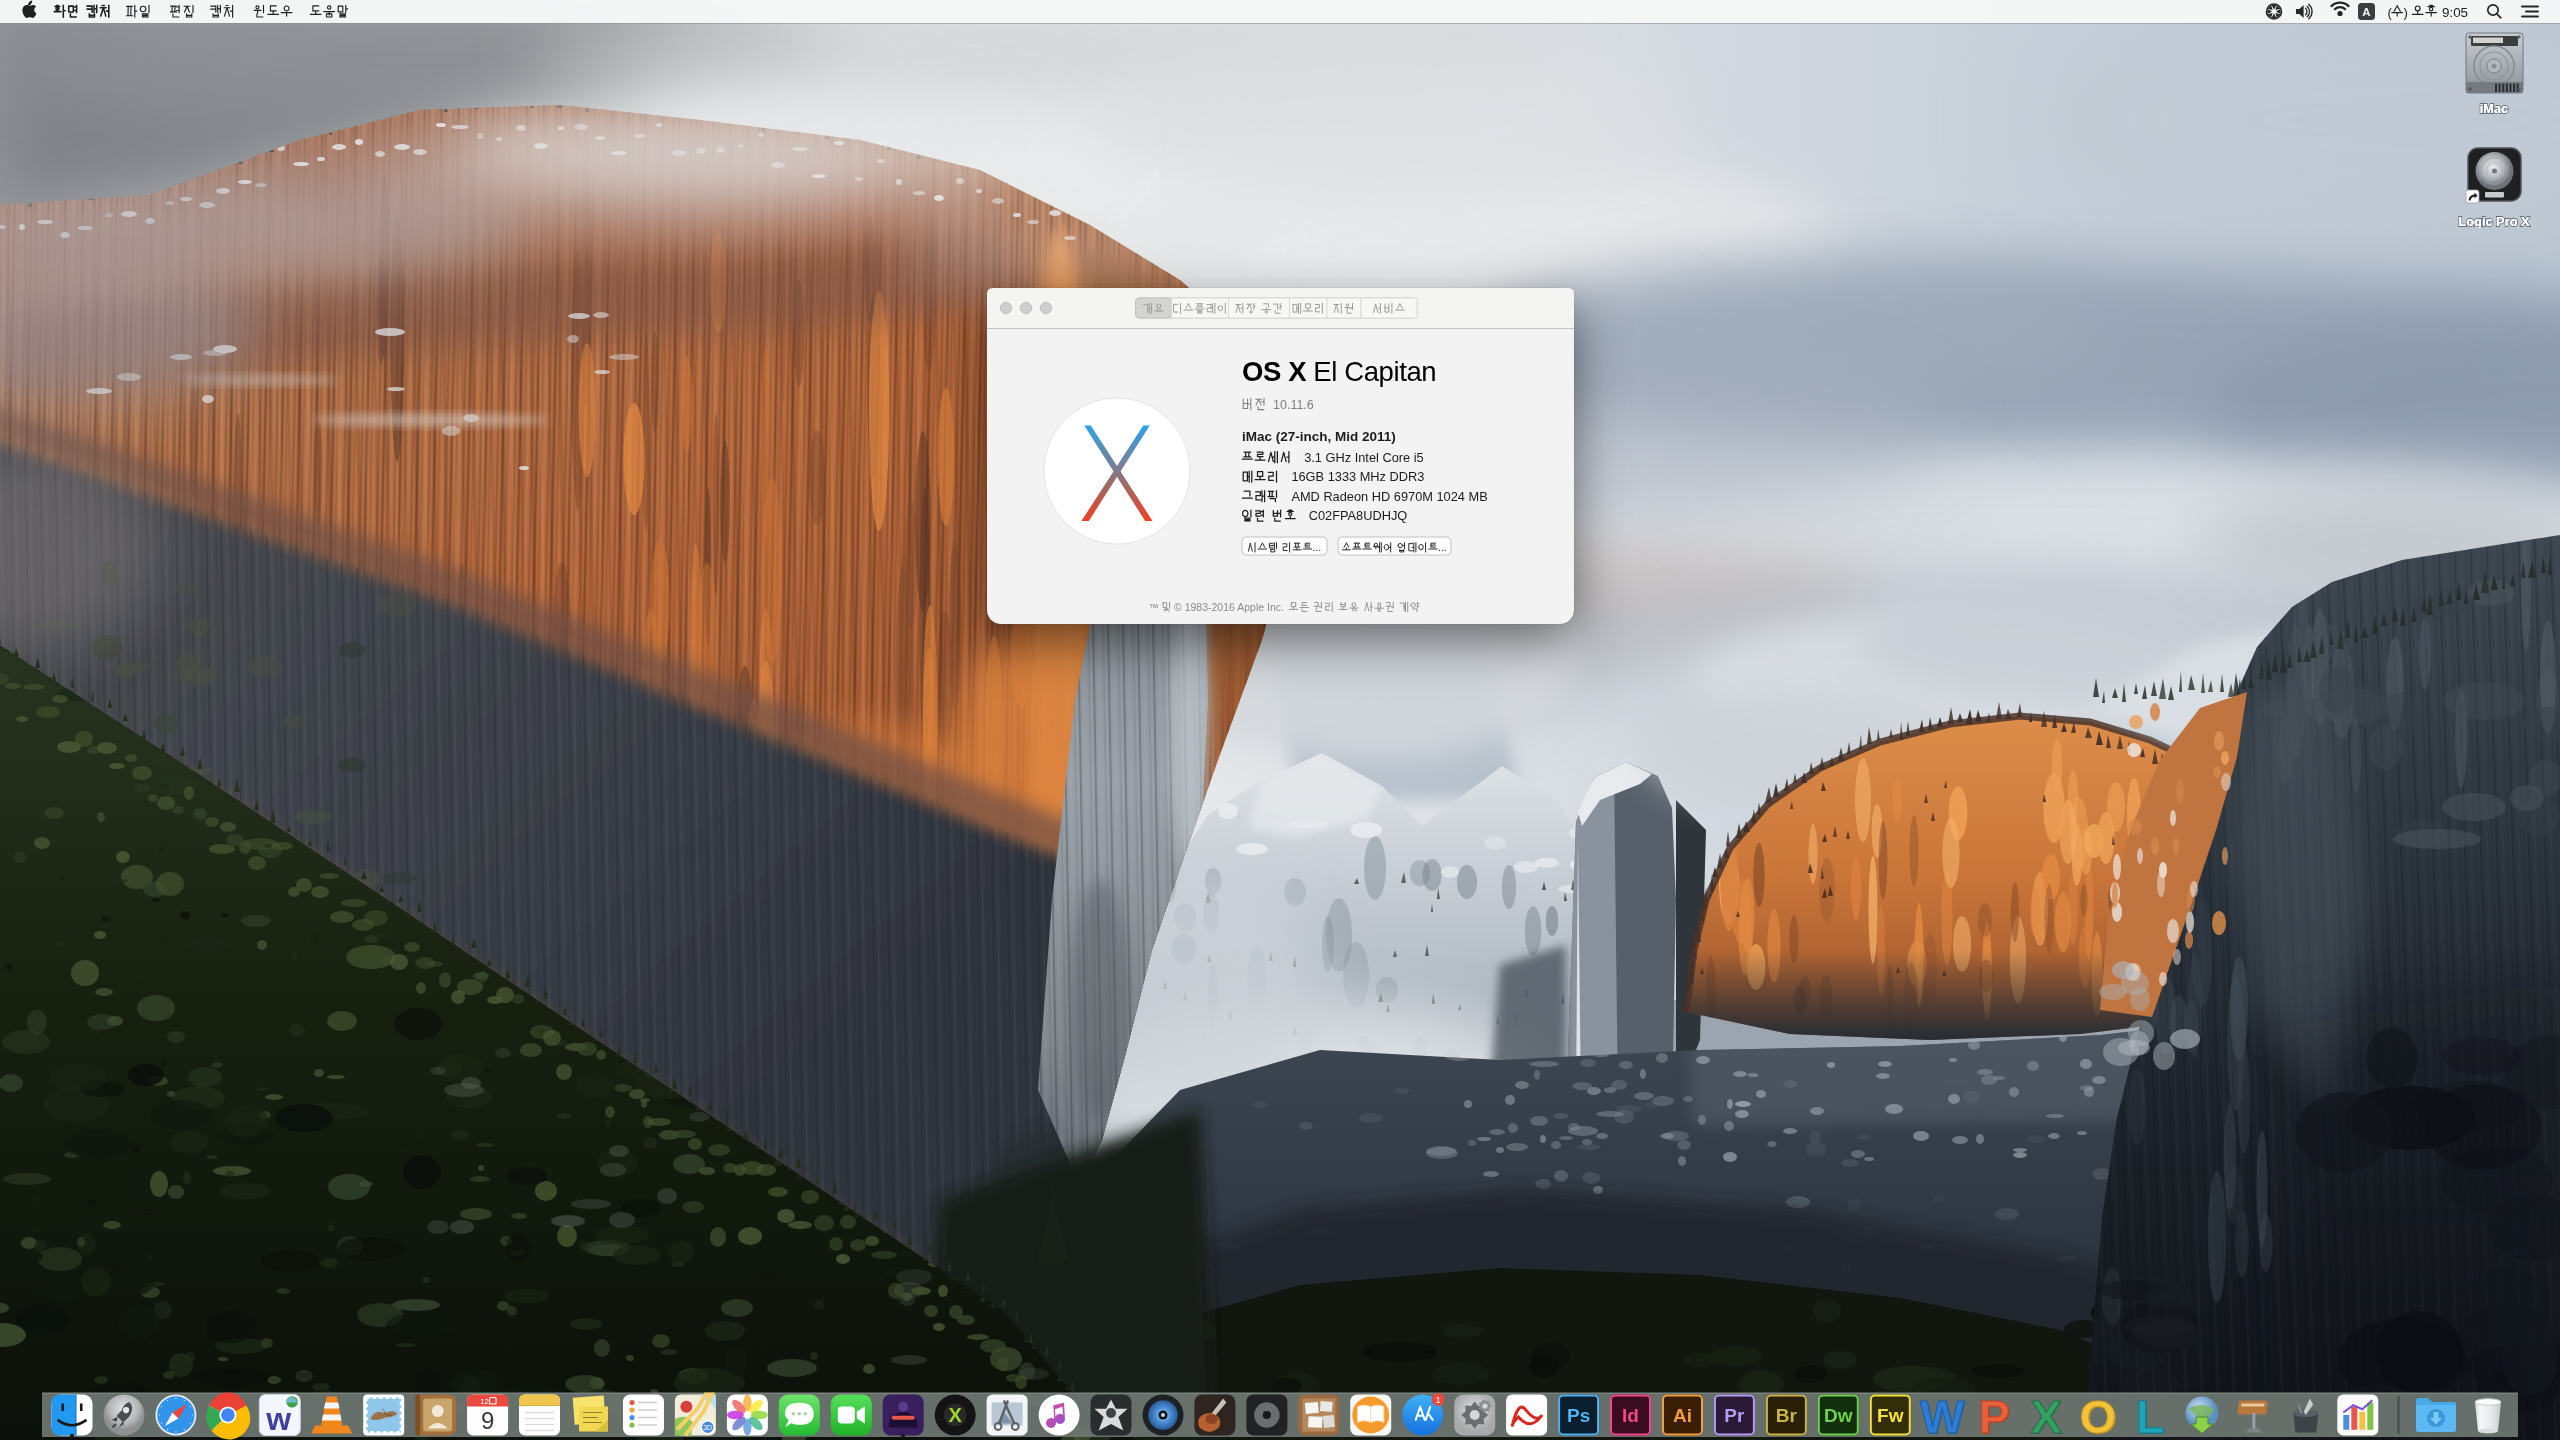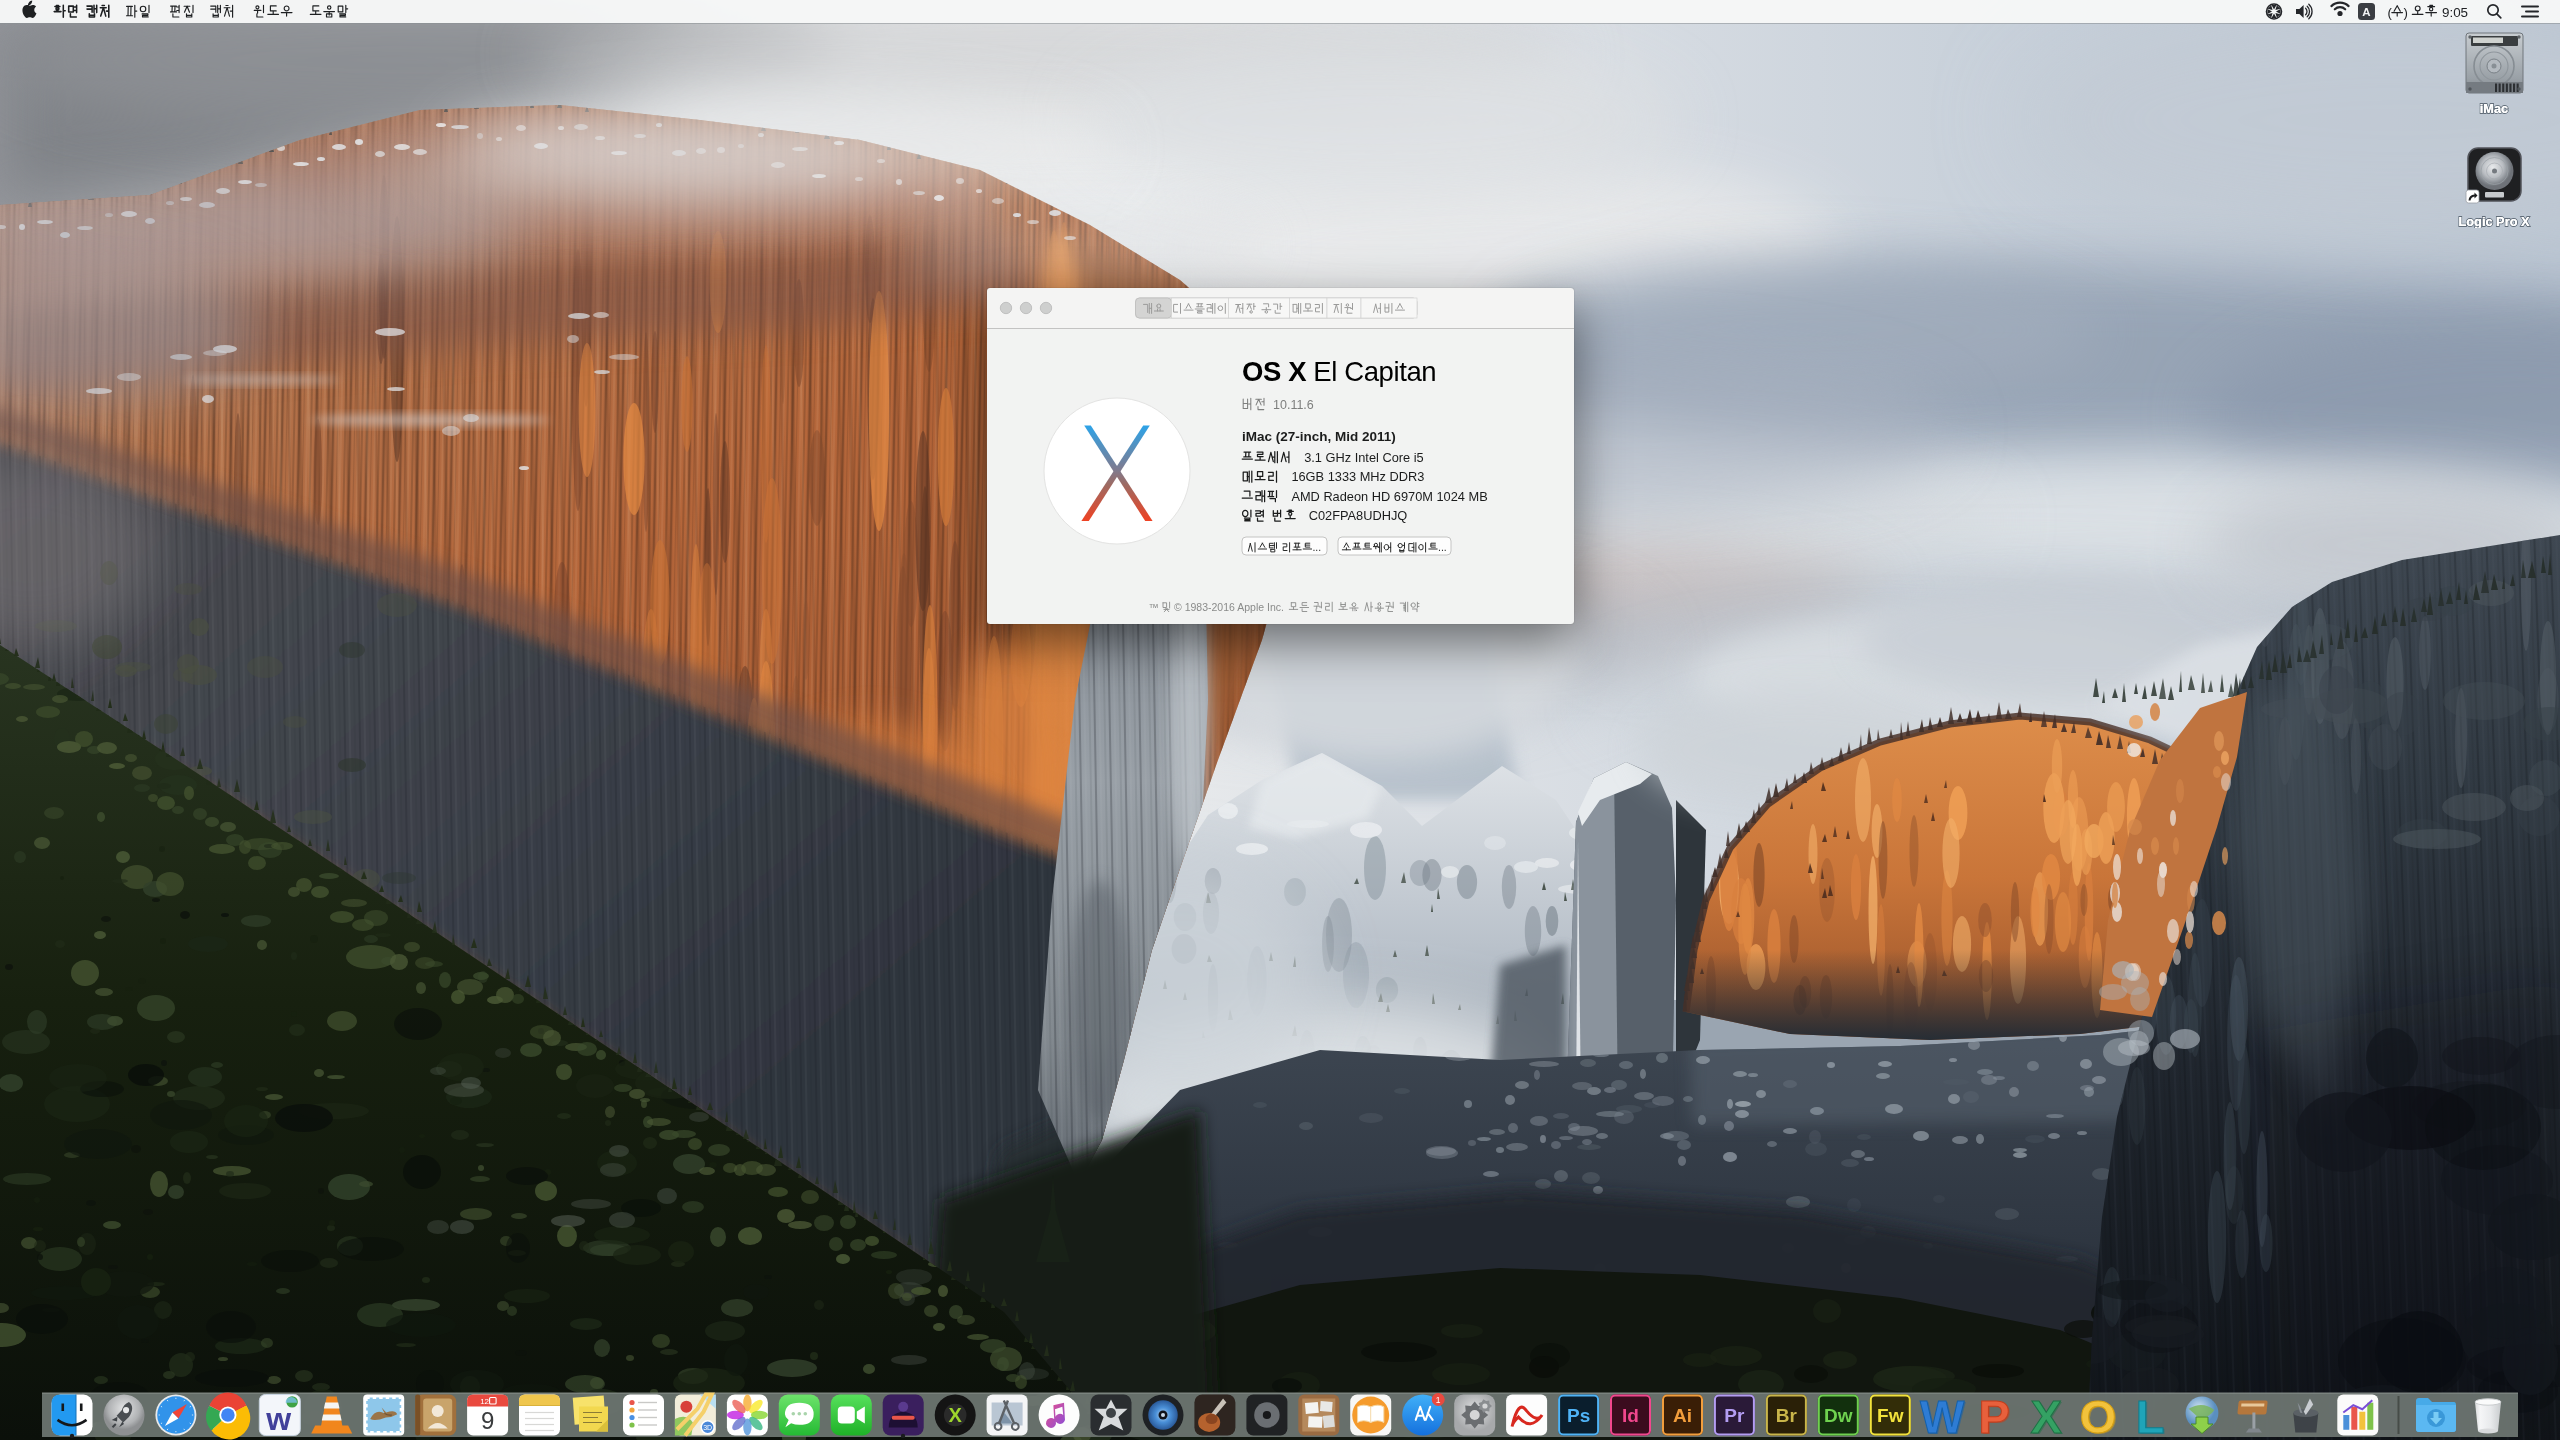--- a/index.html
+++ b/index.html
@@ -1762,21 +1762,21 @@
         <circle cx="26.5" cy="23" r="13.5" fill="none" stroke="#9aa0a6" stroke-width="0.9" opacity="0.85"></circle>
         <circle cx="26.5" cy="23" r="8" fill="none" stroke="#a6abb1" stroke-width="0.8" opacity="0.85"></circle>
         <circle cx="26.5" cy="23" r="2.5" fill="#74797f"></circle>
         <rect x="17" y="44" width="19" height="5.5" rx="1" fill="#c7cacd"></rect>
         <rect x="-2" y="42" width="13" height="13" rx="2.5" fill="#ffffff" stroke="#9aa0a6" stroke-width="0.8"></rect>
         <path d="M0.5,52.5 Q1,47 6.5,46.5 L6.5,44.5 L9.5,47.5 L6.5,50.5 L6.5,48.5 Q3,49 2.5,52.5 Z" fill="#1c1d1f"></path>
       </g>
       <text x="54" y="198" text-anchor="middle" font-family="Liberation Sans, sans-serif" font-size="12.8" font-weight="bold" fill="#ffffff" stroke="#4a5663" stroke-opacity="0.8" stroke-width="1.8" style="paint-order:stroke">Logic Pro X</text>
       <text x="54" y="198" text-anchor="middle" font-family="Liberation Sans, sans-serif" font-size="12.8" font-weight="bold" fill="#ffffff">Logic Pro X</text>
     </svg>
-    <div style="position:absolute;left:987px;top:288px;width:587px;height:336px;background:#f2f3f2;border-radius:3px;box-shadow:0 18px 50px rgba(0,0,0,0.5),0 0 1px rgba(0,0,0,0.45);">
+    <div style="position:absolute;left:987px;top:288px;width:587px;height:336px;background:#f2f3f2;border-radius:14px;box-shadow:0 18px 50px rgba(0,0,0,0.5),0 0 1px rgba(0,0,0,0.45);">
       <svg width="587" height="336" viewBox="0 0 587 336" style="position:absolute;left:0;top:0">
         <path d="M0,40 L0,6 Q0,0 6,0 L581,0 Q587,0 587,6 L587,40 Z" fill="#f4f4f3"></path>
         <rect x="0" y="40" width="587" height="1" fill="#c3c3c2"></rect>
         <circle cx="19" cy="20" r="5.7" fill="#cecfce" stroke="#b7b8b7" stroke-width="0.8"></circle>
         <circle cx="39" cy="20" r="5.7" fill="#cecfce" stroke="#b7b8b7" stroke-width="0.8"></circle>
         <circle cx="59" cy="20" r="5.7" fill="#cecfce" stroke="#b7b8b7" stroke-width="0.8"></circle>
         <rect x="148.5" y="10" width="281.5" height="20" rx="4" fill="#ffffff" fill-opacity="0.6" stroke="#c9c9c8"></rect>
         <rect x="148.5" y="10" width="36" height="20" rx="4" fill="#d4d4d3" stroke="#c2c2c1"></rect>
         <path d="M156.5,16.4L160.7,16.4L160.7,24.5M162.3,15.4L162.3,25.4M164.6,15.4L164.6,25.4M162.3,20.3L164.6,20.3M169.8,18.0a2.0,2.0 0 1 0 4.0,0a2.0,2.0 0 1 0 -4.0,0M167.4,23.0L176.3,23.0M170.5,20.9L170.5,23.0M173.1,20.9L173.1,23.0" stroke="#9b9b9a" stroke-width="1.0" fill="none" stroke-linecap="round" stroke-linejoin="round"></path>
         <rect x="184.5" y="10" width="57" height="20" fill="#f7f7f6" stroke="#d2d2d1" stroke-width="0.7"></rect>

